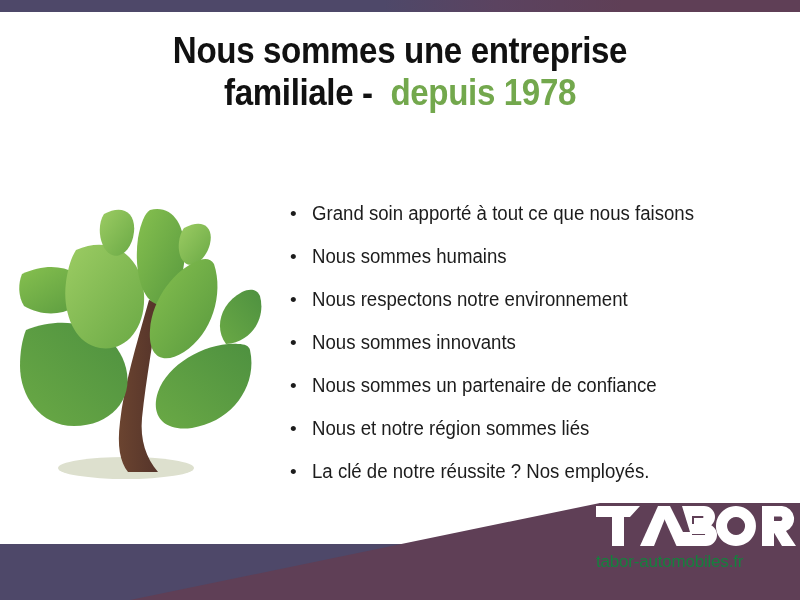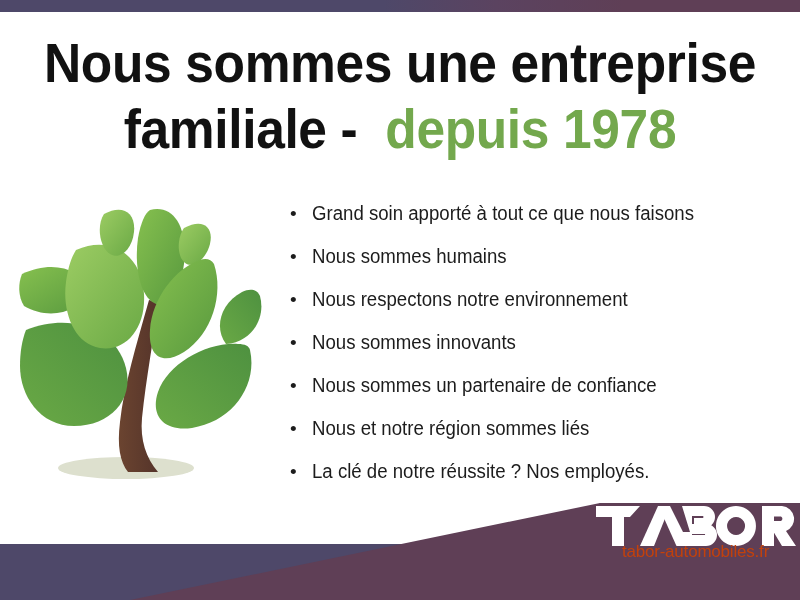--- a/index.html
+++ b/index.html
@@ -31,21 +31,21 @@
 
   
   #title-block {
     position: absolute;
     left: 0;
     top: 30px;
     width: 800px;
     text-align: center;
     line-height: 1.18;
     font-weight: bold;
-    font-size: 56px;
+    font-size: 36px;
     letter-spacing: -0.4px;
     font-family: "Liberation Sans", sans-serif;
   }
   #title-line1 {
     display: block;
     color: #111111;
     transform: scaleX(0.92);
     transform-origin: center center;
   }
   #title-line2 {
@@ -122,24 +122,23 @@
     position: absolute;
     left: 0;
     top: 0;
     width: 200px;
     height: 40px;
   }
   #logo-wordmark svg { display: block; width: 100%; height: 100%; }
   #logo-url {
     position: absolute;
     left: 0;
-    top: 36px;
+    top: 46px;
     width: 199px;
-    text-align: center;
-    color: #c2410c;
+    color: #15803d;
     font-size: 17px;
     letter-spacing: -0.2px;
     font-family: "Liberation Sans", sans-serif;
     white-space: nowrap;
   }
 </style>
 </head>
 <body>
 
 <div id="slide">

